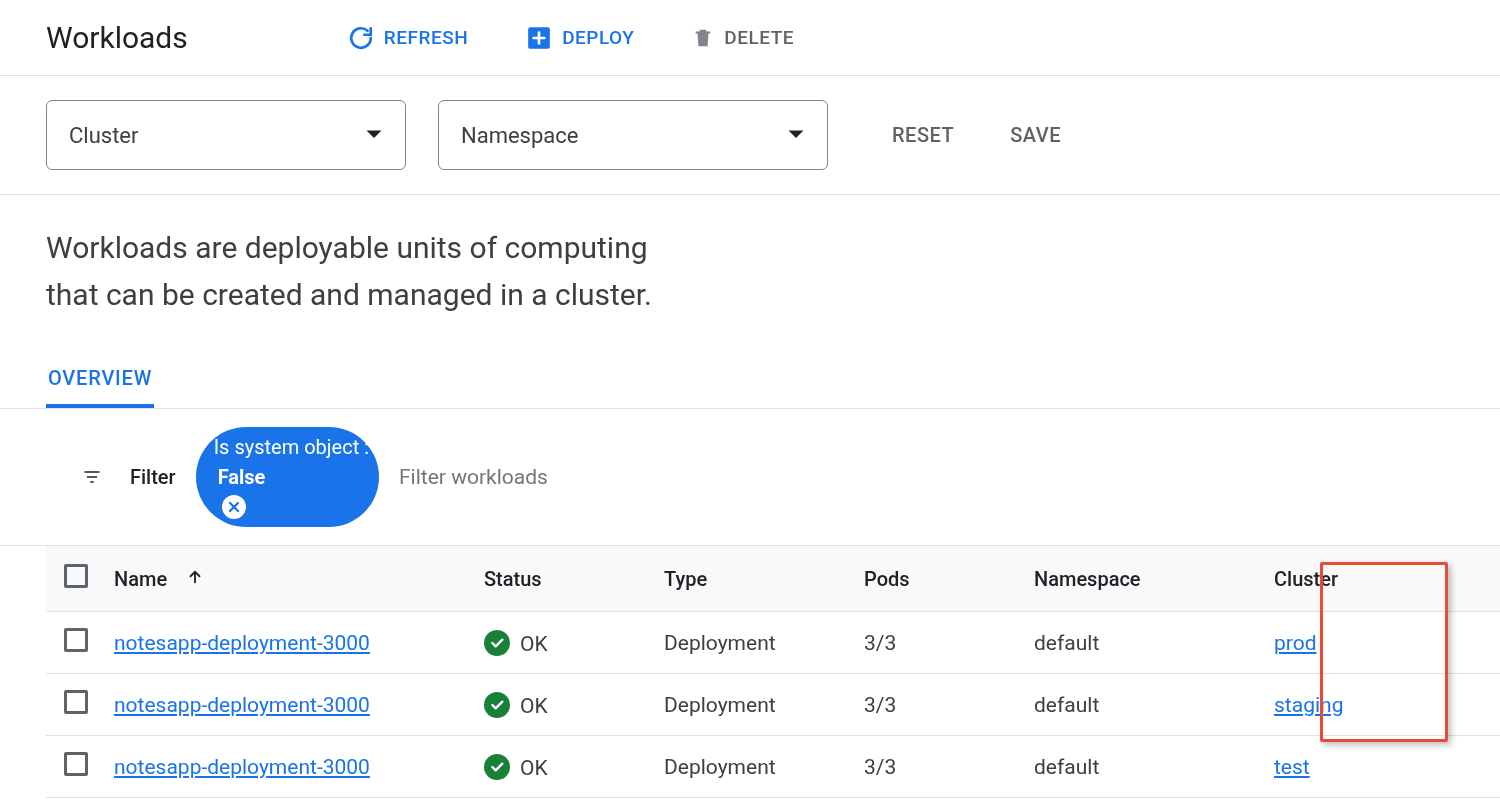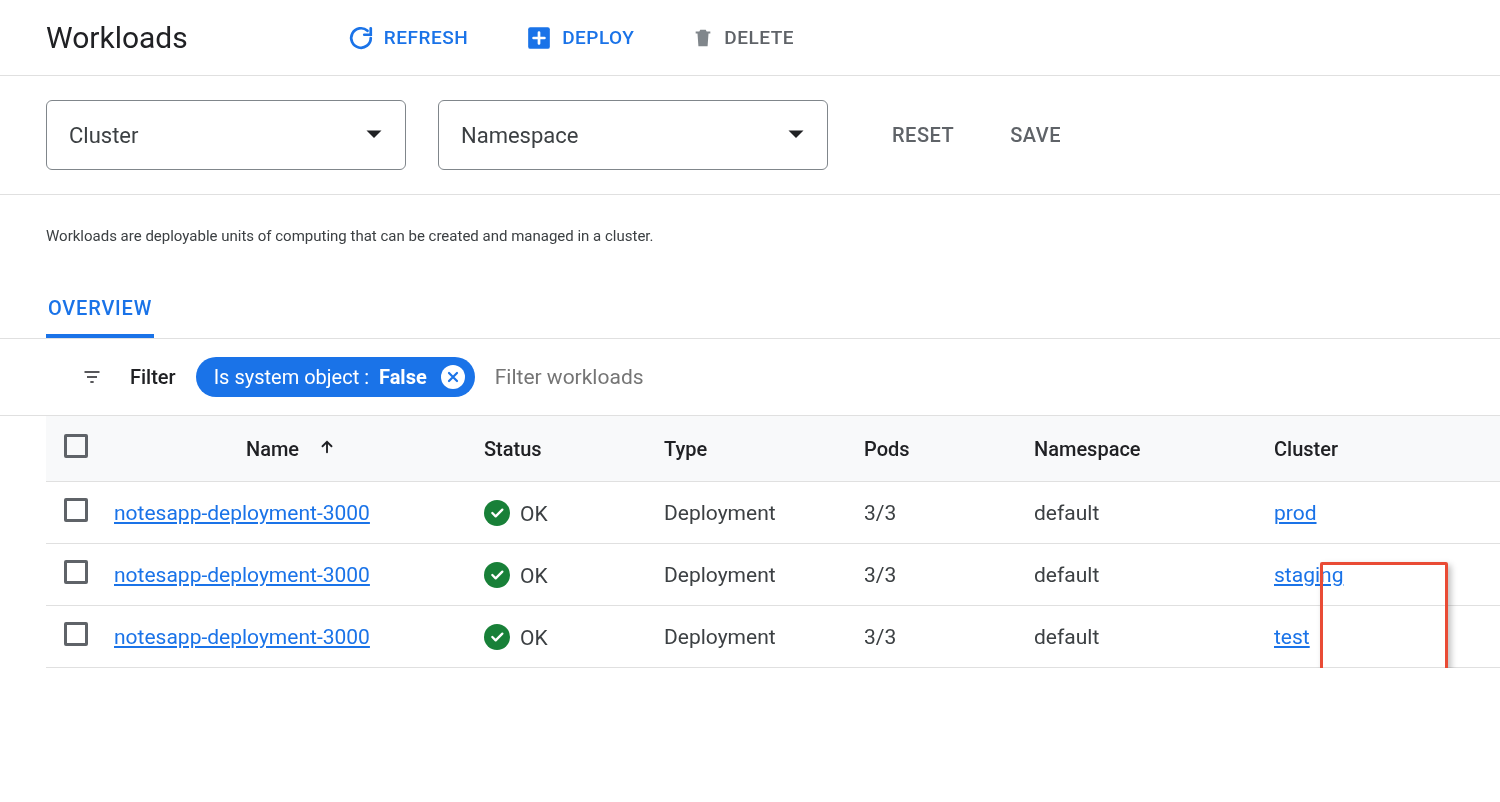--- a/index.html
+++ b/index.html
@@ -27,40 +27,41 @@
     width: 360px; height: 70px; padding: 0 22px; border: 1px solid #80868b;
     border-radius: 6px; font-size: 22px; color: #3c4043; background: #fff;
     cursor: pointer;
   }
   .select + .select { width: 390px; margin-left: 8px; }
   .link-btn {
     font-size: 20px; font-weight: 500; color: #5f6368; letter-spacing: .5px;
     border: none; background: none; cursor: pointer;
   }
   .link-group { display: flex; gap: 56px; margin-left: 40px; }
-  .desc { font-size: 15px; color: #3c4043; max-width: 750px; padding: 30px 46px 0 46px; line-height: 1.55; }
+  .desc { font-size: 30px; color: #3c4043; max-width: 750px; padding: 30px 46px 0 46px; line-height: 1.55; }
   .tabs { display: flex; gap: 56px; padding: 48px 69px 0 46px; border-bottom: 1px solid #e0e0e0; }
   .tab {
     font-size: 20px; font-weight: 500; letter-spacing: .8px; color: #5f6368;
     padding: 0 2px 14px 2px; border-bottom: 4px solid transparent; cursor: pointer;
     background: none; border-top: none; border-left: none; border-right: none;
   }
   .tab.active { color: #1a73e8; border-bottom-color: #1a73e8; }
   .filter-bar {
     display: flex; align-items: center; gap: 20px; padding: 18px 46px 18px 80px;
     border-bottom: 1px solid #e0e0e0;
   }
   .filter-label {
     display: flex; align-items: center; gap: 26px; font-size: 20px;
     font-weight: 500;
   }
   .chip {
     display: inline-flex; align-items: flex-start; gap: 6px; background: #1a73e8;
     color: #fff; border-radius: 999px; padding: 8px 10px 8px 18px;
     font-size: 20px;
+    flex-direction: column;
   }
   .chip .value { font-weight: 700; margin-left: 4px; }
   .chip-x {
     width: 24px; height: 24px; border-radius: 50%; background: #fff;
     color: #1a73e8; display: flex; align-items: center; justify-content: center;
     margin-left: 8px; cursor: pointer; font-weight: 700;
   }
   .filter-input {
     border: none; font-size: 21px; color: #80868b; outline: none; flex: 1;
   }
@@ -80,21 +81,21 @@
   .link { color: #1a73e8; text-decoration: underline; cursor: pointer; text-align: center; }
   .status-ok {
     display: inline-flex; align-items: flex-end; gap: 10px;
   }
   .ok-badge {
     width: 26px; height: 26px; border-radius: 50%; background: #188038;
     display: inline-flex; align-items: center; justify-content: center;
   }
   .ok-badge svg { display: block; }
   .col-cb { width: 60px; text-align: center; }
-  .col-name { width: 370px; text-align: center; }
+  .col-name { width: 370px; }
   .col-status { width: 180px; }
   .col-type { width: 200px; }
   .col-pods { width: 170px; }
   .col-ns { width: 240px; }
   .sort-arrow { margin-left: 14px; }
   .highlight-box {
     position: absolute; border: 3px solid #e94b35; border-radius: 2px;
     pointer-events: none; box-shadow: 3px 3px 6px rgba(0,0,0,.25);
   }
   .content-wrap { position: relative; }

